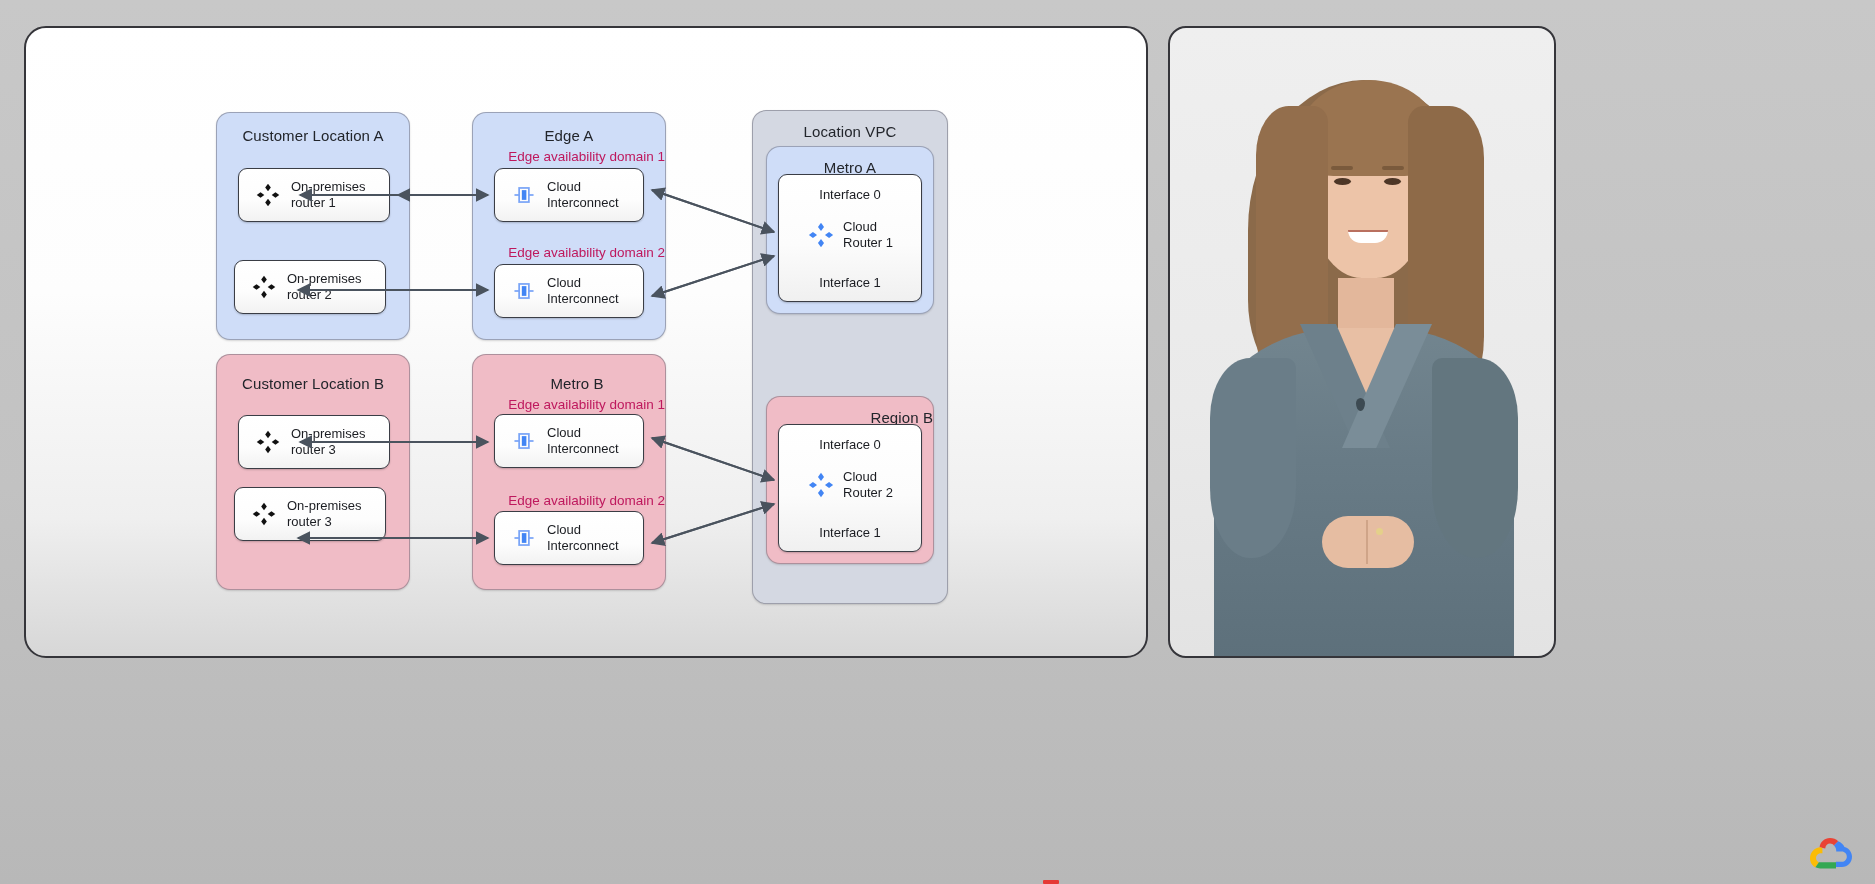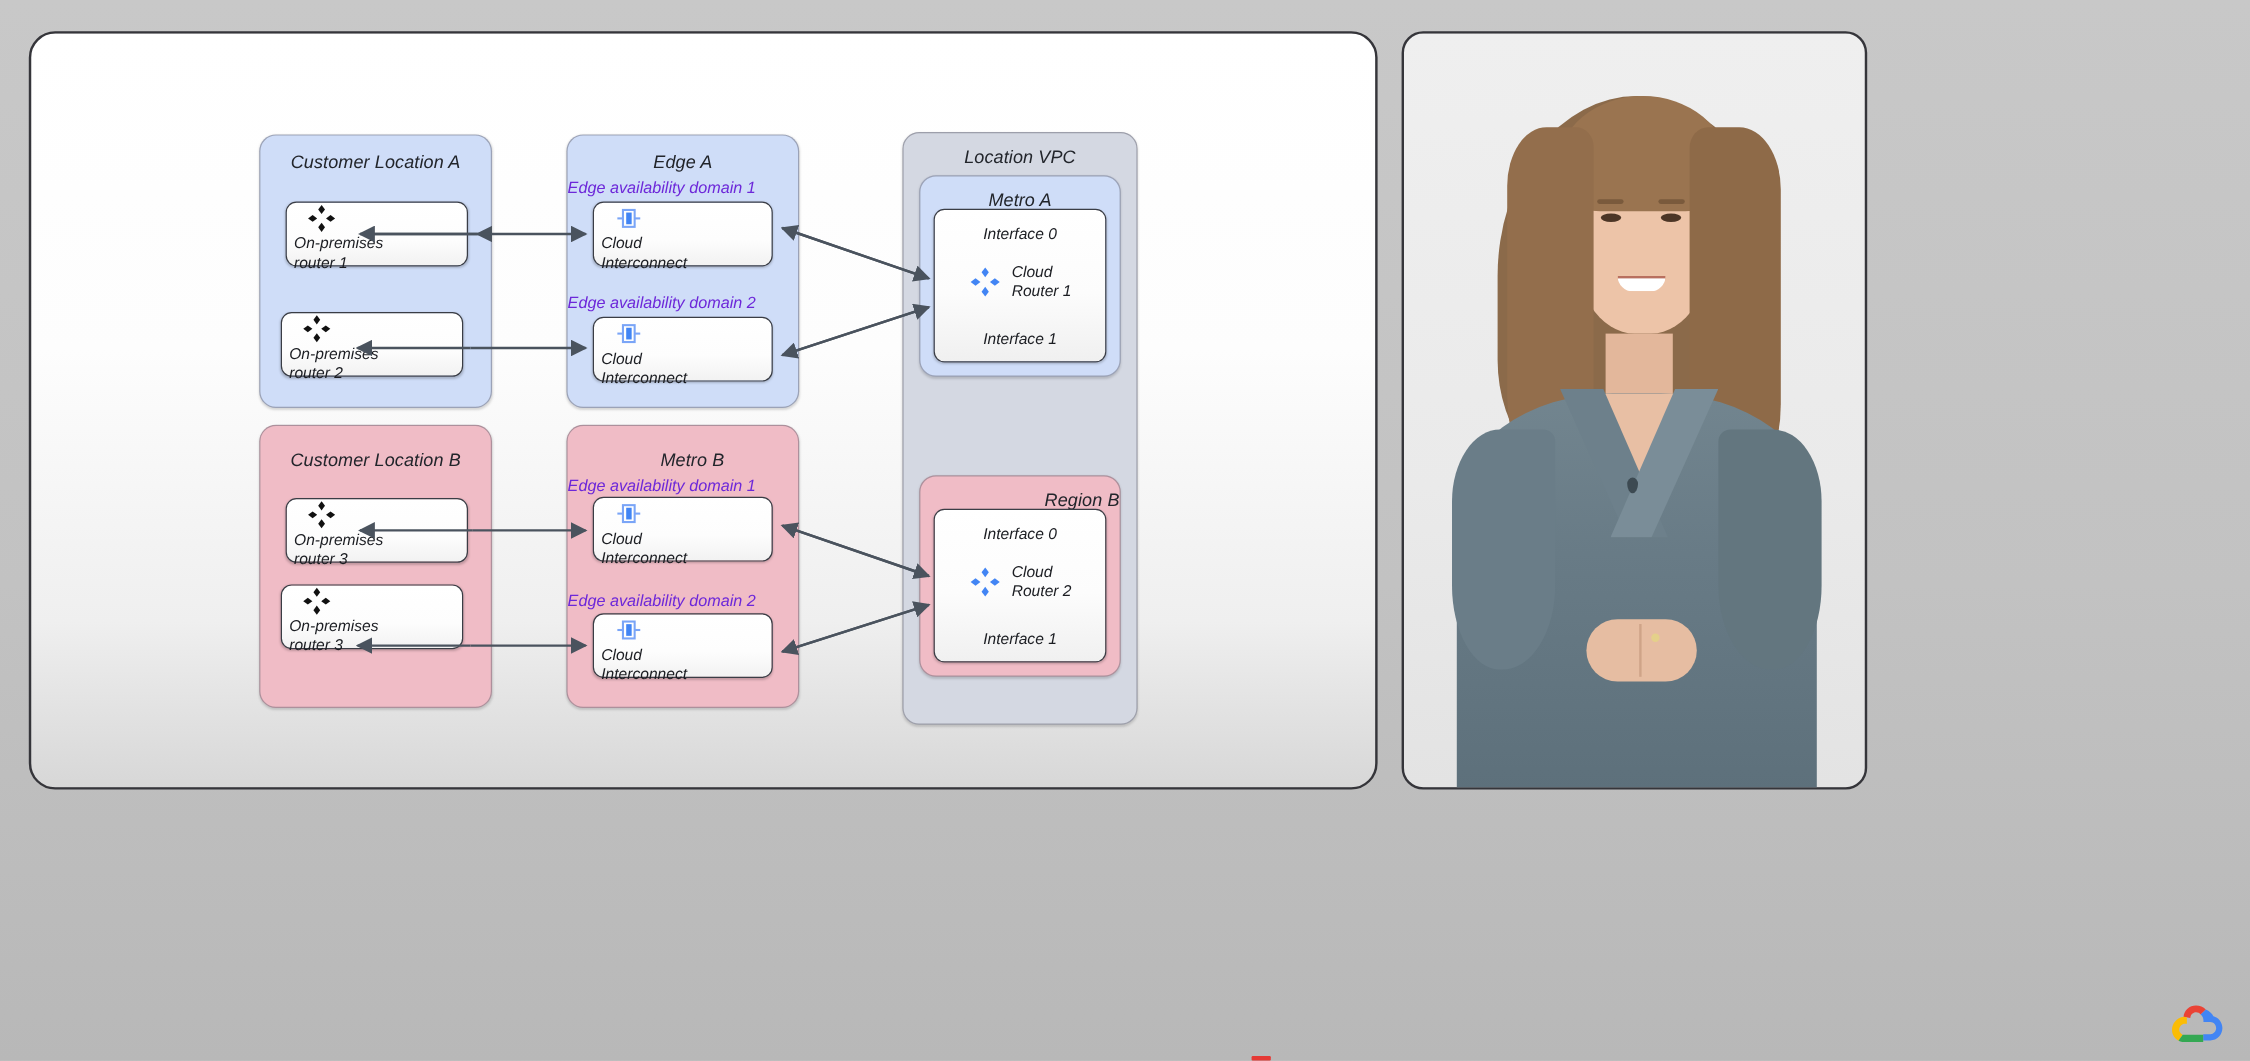--- a/index.html
+++ b/index.html
@@ -134,21 +134,20 @@
     position: absolute; left: 262px; top: 330px; width: 86px; height: 200px;
     background: #63767f; border-radius: 10px 40px 40px 44px / 10px 60px 70px 70px;
   }
 
   
   #diagram {
     position: absolute;
     left: 0; top: 0;
     width: 1124px;
     height: 632px;
-    font-style: italic;
   }
 
   .group-box {
     position: absolute;
     border-radius: 14px;
     border: 1px solid rgba(90,90,105,0.45);
     box-shadow: 0 1px 2px rgba(0,0,0,0.15);
   }
   .group-blue  { background: #cfddf8; }
   .group-pink  { background: #f0bcc6; }
@@ -157,34 +156,33 @@
     position: absolute;
     left: 0; right: 0;
     text-align: center;
     font-size: 15px;
     color: #22252b;
     letter-spacing: 0.1px;
   }
   .sub-title {
     position: absolute;
     left: 0; right: 0;
-    text-align: left;
+    text-align: right;
     font-size: 13.5px;
-    color: #6d28d9;
+    color: #be185d;
   }
 
   .node {
     position: absolute;
     background: linear-gradient(180deg, #ffffff 0%, #fdfdfd 60%, #f2f2f2 100%);
     border: 1.6px solid #3a3d45;
     border-radius: 9px;
     display: flex;
-    align-items: flex-start;
+    align-items: center;
     box-shadow: 0 1px 2px rgba(0,0,0,0.2);
-    flex-direction: column;
   }
   .node .node-icon {
     flex: 0 0 auto;
     width: 34px;
     margin-left: 12px;
     display: flex;
     align-items: center;
     justify-content: center;
   }
   .node .node-label {

